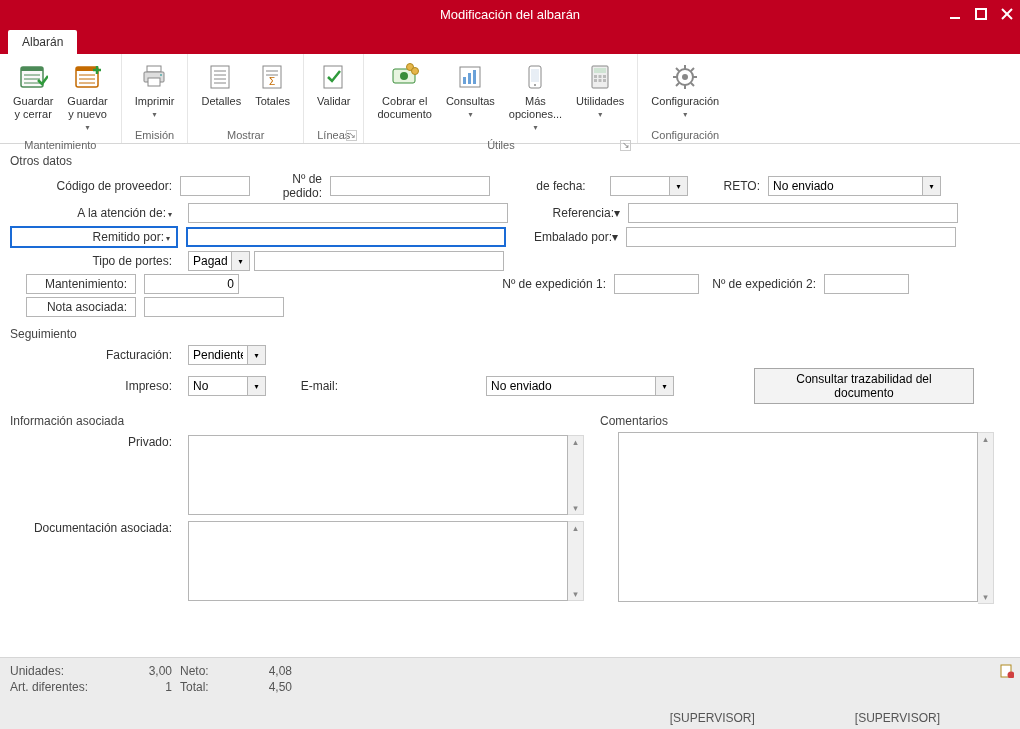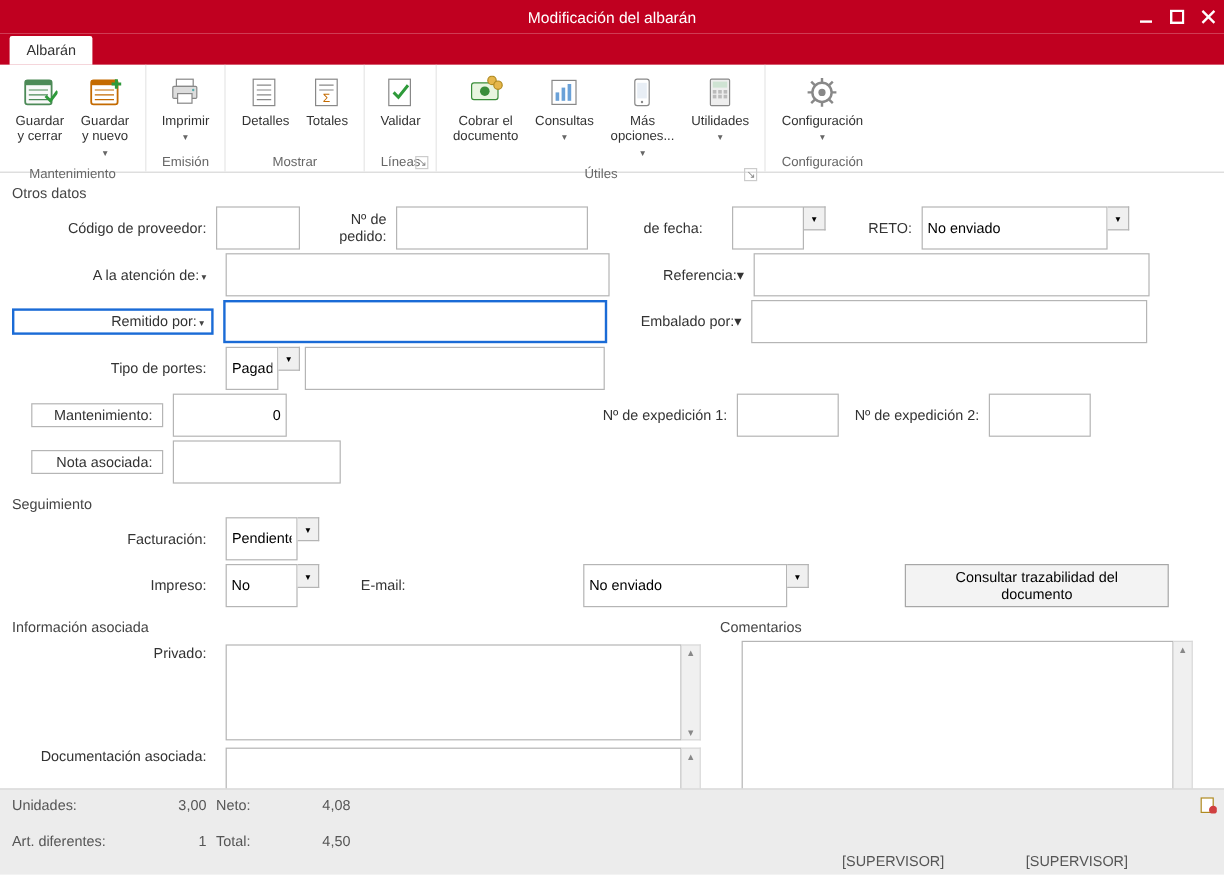--- a/index.html
+++ b/index.html
@@ -129,21 +129,21 @@
     color: #333;
   }
   .lbl .dd { font-size: 8px; padding-left:2px; color:#444; }
   input[type=text], select, textarea {
     border: 1px solid #b5b5b5;
     font-family: inherit;
     font-size: 12px;
     padding: 2px 4px;
     background: #fff;
   }
-  input[type=text] { height: 36px; }
+  input[type=text] { height: 20px; }
   textarea { resize: none; }
   .boxed-label {
     border: 1px solid #b5b5b5;
     padding: 2px 8px;
     text-align: right;
     width: 110px;
     margin-left: 16px;
     font-size: 12px;
   }
   .blue-focus {
@@ -175,30 +175,30 @@
     height: 72px;
     background: #ececec;
     border-top: 1px solid #d6d6d6;
     font-size: 12px;
     color: #555;
   }
   .status-grid {
     display: grid;
     grid-template-columns: 110px 60px 50px 70px;
     padding: 6px 10px;
-    row-gap: 16px;
+    row-gap: 2px;
   }
   .status-grid .num { text-align: right; padding-right: 8px;}
   .status-users {
     position: absolute;
     bottom: 4px;
     left: 0; right: 0;
     display: flex;
     justify-content: flex-end;
-    gap: 68px;
+    gap: 100px;
     padding-right: 80px;
   }
   .status-icon {
     position: absolute;
     right: 6px; top: 6px;
     width: 14px; height: 14px;
   }
   svg { display:block; }
 </style>
 </head>

